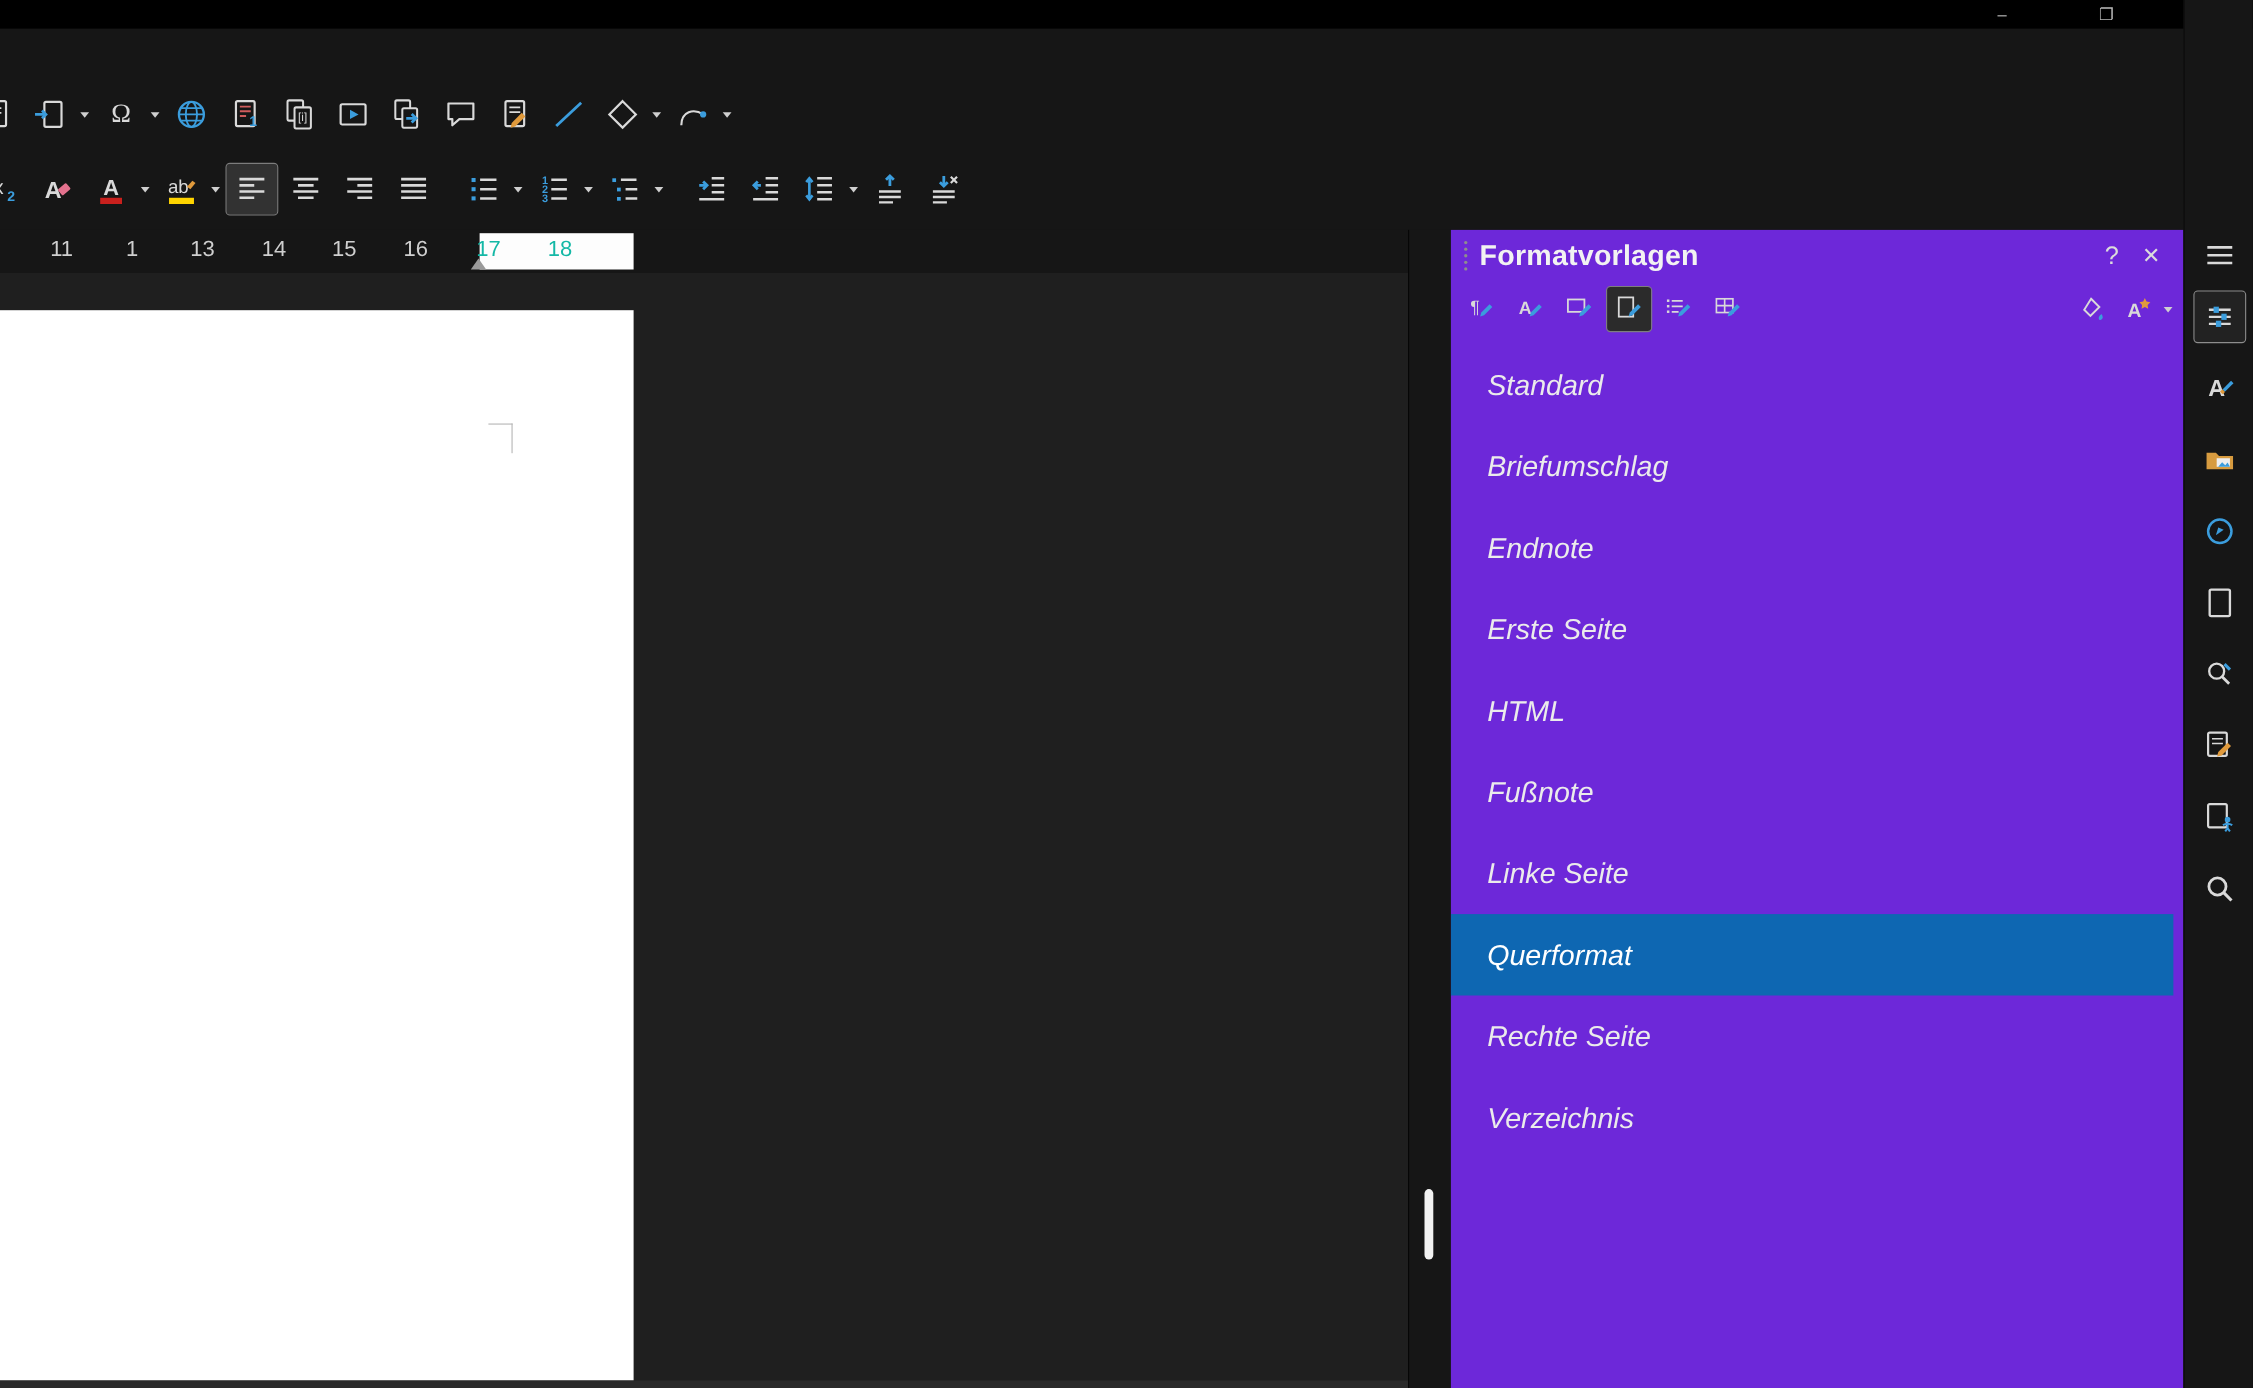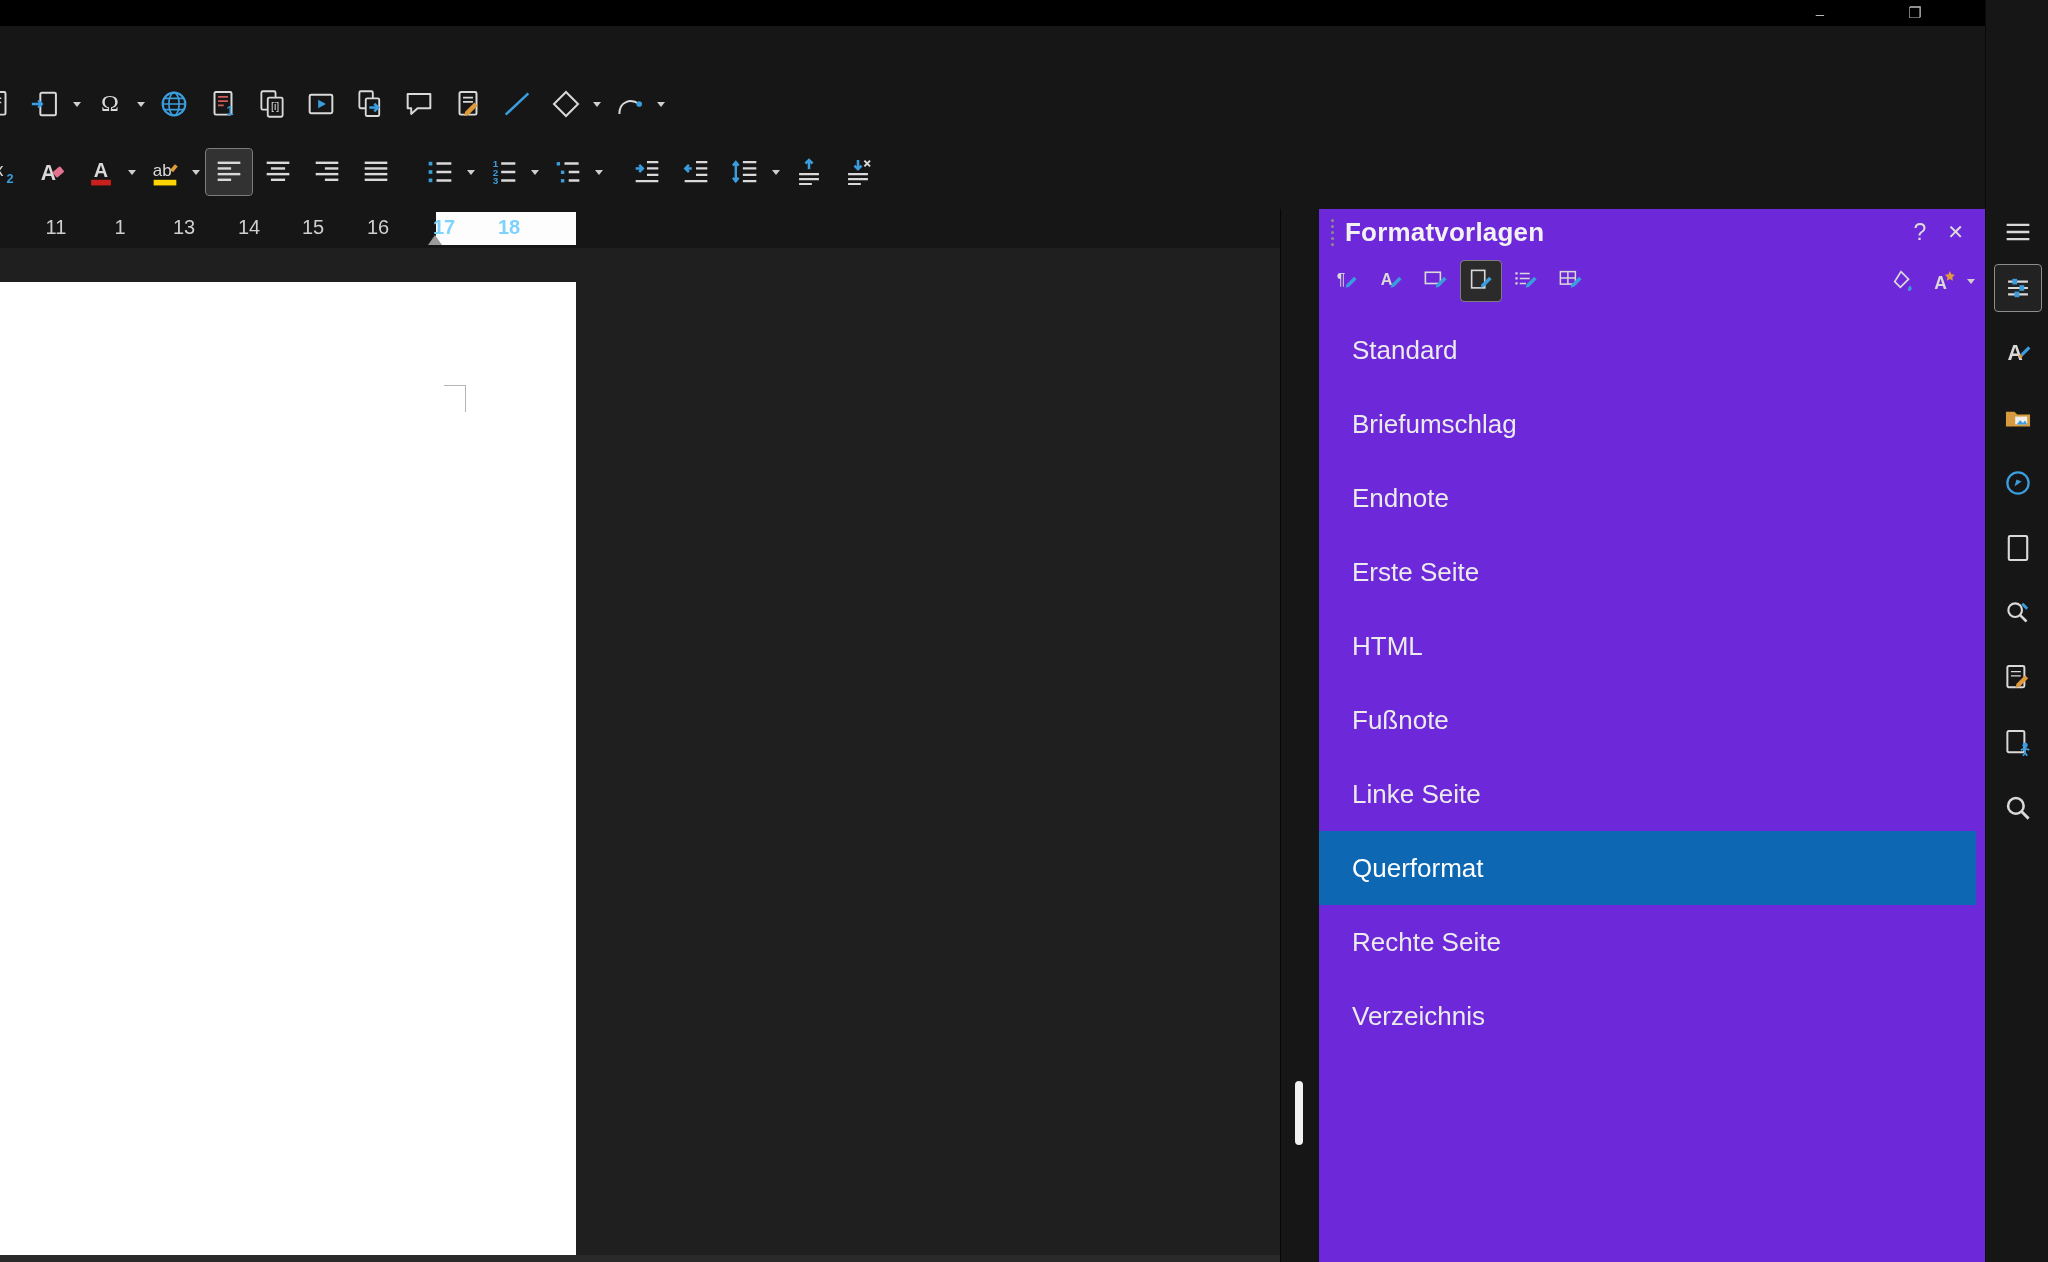--- a/index.html
+++ b/index.html
@@ -22,21 +22,21 @@
   .tbtn.active{background:#323232;outline:1px solid #7d7d7d;}
   .tbtn svg{width:34px;height:34px;display:block;}
   .caret{width:15px;height:46px;display:flex;align-items:center;justify-content:center;}
   .caret::after{content:"";border-left:4px solid transparent;border-right:4px solid transparent;
                 border-top:5px solid #cfcfcf;}
   .tgap{width:12px;}
 
   
   #ruler{position:absolute;left:0;top:209px;width:1280px;height:39px;background:#161616;}
   .rnum{position:absolute;top:7px;transform:translateX(-50%);font-size:20px;color:#cfcfcf;text-align:right;}
-  .rnum.dark{color:#7dd3fc;z-index:3;font-weight:bold;}
+  .rnum.dark{color:#14b8a6;z-index:3;}
   #ruler-white{position:absolute;left:436px;top:3px;width:140px;height:33px;background:#fdfdfd;z-index:2;}
   #ruler-marker{position:absolute;left:428px;bottom:3px;width:0;height:0;z-index:4;
                 border-left:7px solid transparent;border-right:7px solid transparent;border-bottom:10px solid #9a9a9a;}
 
   
   #doc-area{position:absolute;left:0;top:248px;width:1280px;height:1014px;background:#1f1f1f;}
   #page{position:absolute;left:0;top:34px;width:576px;height:973px;background:#ffffff;}
   #boundary-corner{position:absolute;left:444px;top:103px;width:21px;height:26px;
                    border-top:1px solid #b5b5b5;border-right:1px solid #b5b5b5;}
   #hscroll{position:absolute;left:0;bottom:0;width:1280px;height:7px;background:#2a2a2a;}
@@ -52,21 +52,21 @@
   #grip{display:flex;flex-direction:column;gap:3px;}
   #grip i{width:3px;height:3px;border-radius:50%;background:#8d8d8d;display:block;}
   #p-title{font-size:26px;font-weight:bold;color:#f2f2f2;letter-spacing:.2px;}
   #p-help{margin-left:auto;font-size:23px;color:#dcdcdc;padding:0 5px;}
   #p-close{font-size:20px;color:#dcdcdc;padding:0 5px;margin-right:4px;}
   #p-tools{height:52px;display:flex;align-items:center;gap:5px;padding:0 7px;}
   .cat{width:40px;height:40px;display:flex;align-items:center;justify-content:center;border-radius:3px;}
   .cat svg{width:30px;height:30px;display:block;}
   .cat.active{background:#2b2b2b;outline:1px solid #7d7d7d;}
   #p-actions{margin-left:auto;display:flex;align-items:center;gap:2px;}
-  #p-list{position:absolute;left:0;right:9px;top:104px;bottom:0;overflow:hidden;}
+  #p-list{position:absolute;left:0;right:9px;top:104px;bottom:0;overflow:hidden;font-style:italic;}
   .srow{height:74px;display:flex;align-items:center;padding-left:33px;font-size:26px;color:#ebebeb;}
   .srow.selected{background:#0e67b2;color:#ffffff;}
 
   
   #sidebar{position:absolute;left:1985px;top:0;width:63px;height:1262px;background:#161616;
            border-left:1px solid #0a0a0a;}
   #sb-inner{position:absolute;left:0;top:209px;width:63px;display:flex;flex-direction:column;align-items:center;}
   #sb-menu{width:46px;height:46px;display:flex;align-items:center;justify-content:center;}
   .sbslot{width:63px;height:65px;display:flex;align-items:center;justify-content:center;}
   .sbtab{width:46px;height:46px;display:flex;align-items:center;justify-content:center;border-radius:3px;}

